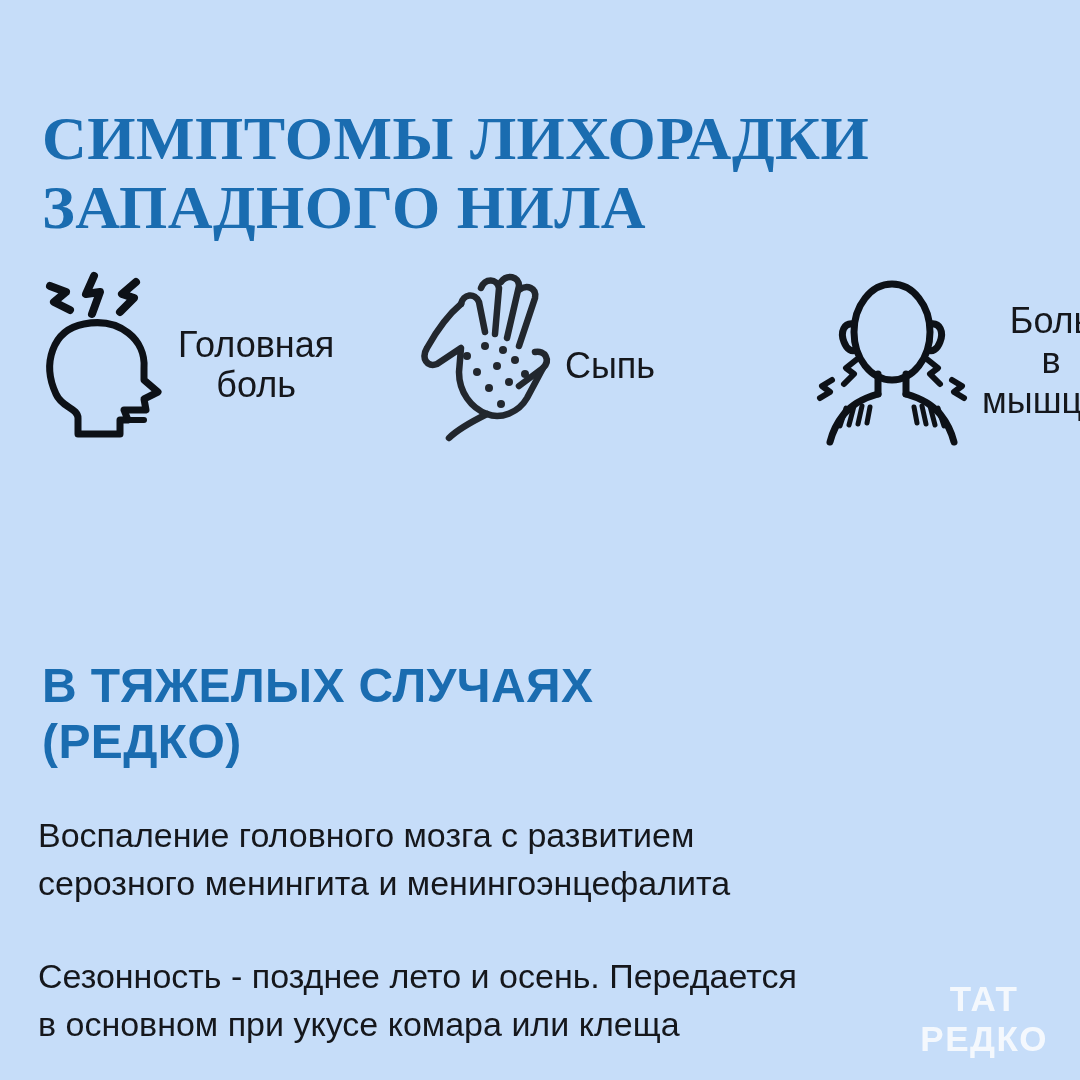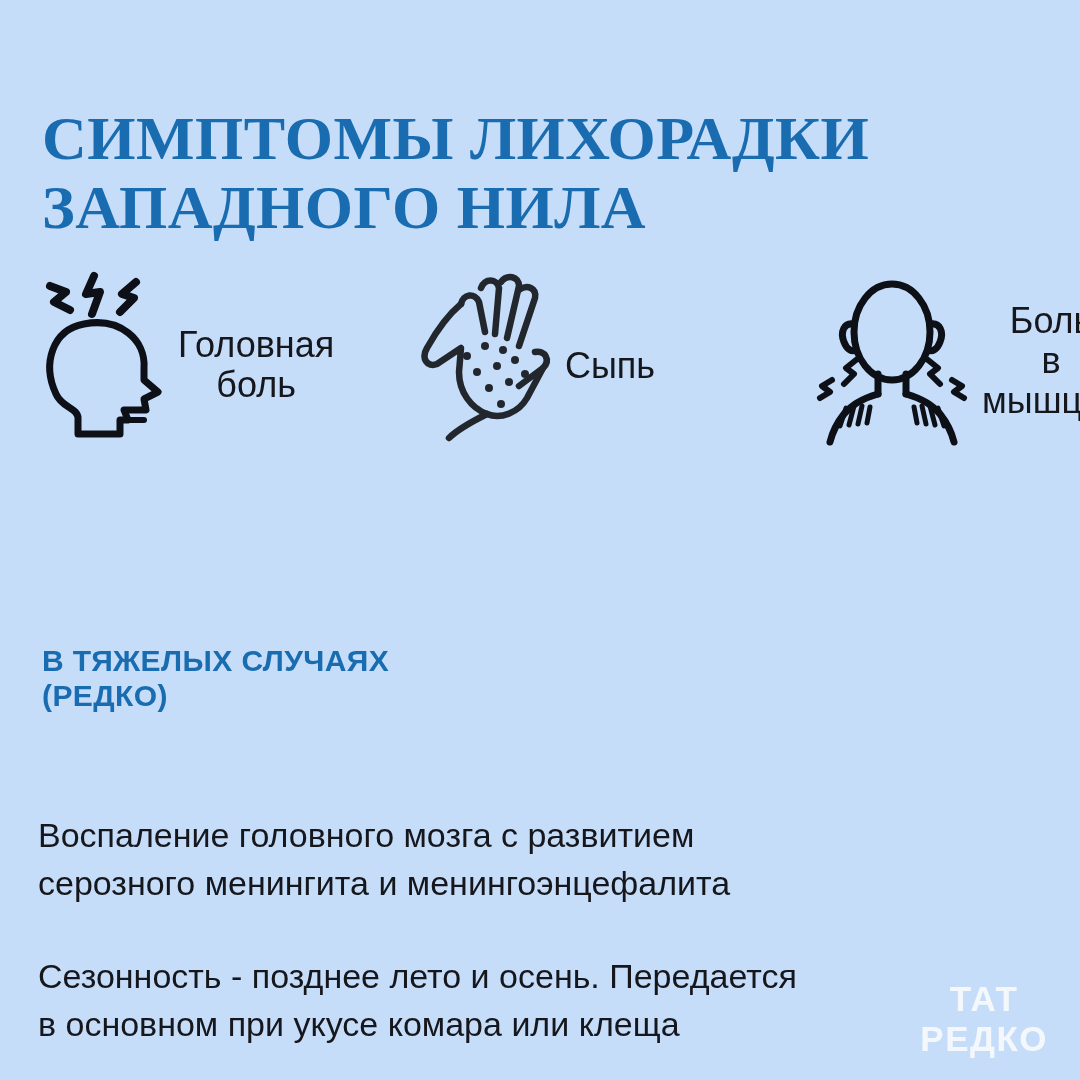--- a/index.html
+++ b/index.html
@@ -77,21 +77,21 @@
   .symptom.s3 .sym-label { margin-top: 20px; }
   .symptom.s4 .sym-label { margin-top: 10px; }
 
   
   .subhead {
     position: absolute;
     left: 42px;
     top: 618px;
     width: 900px;
     color: #1a6cb0;
-    font-size: 30px;
+    font-size: 48px;
     font-weight: bold;
     line-height: 1.18;
     letter-spacing: 0.4px;
     text-transform: uppercase;
   }
   .subhead .l2 { display: block; }
 
   
   .body-text {
     position: absolute;

